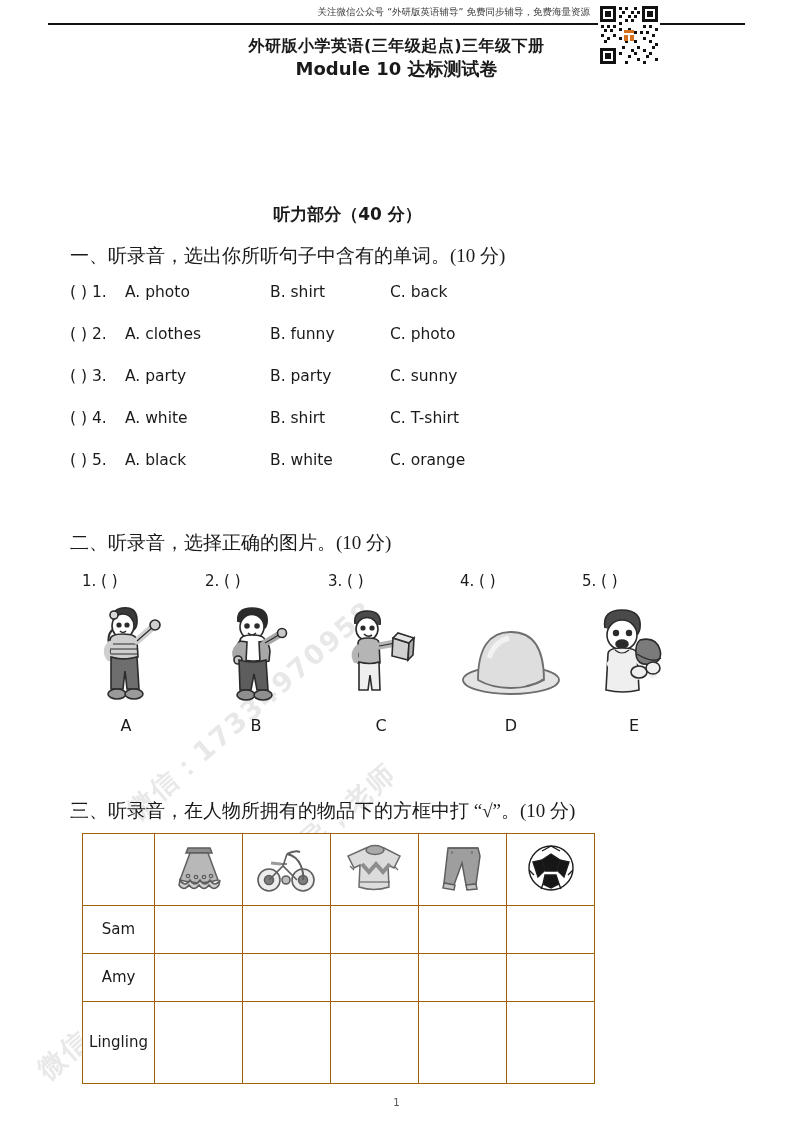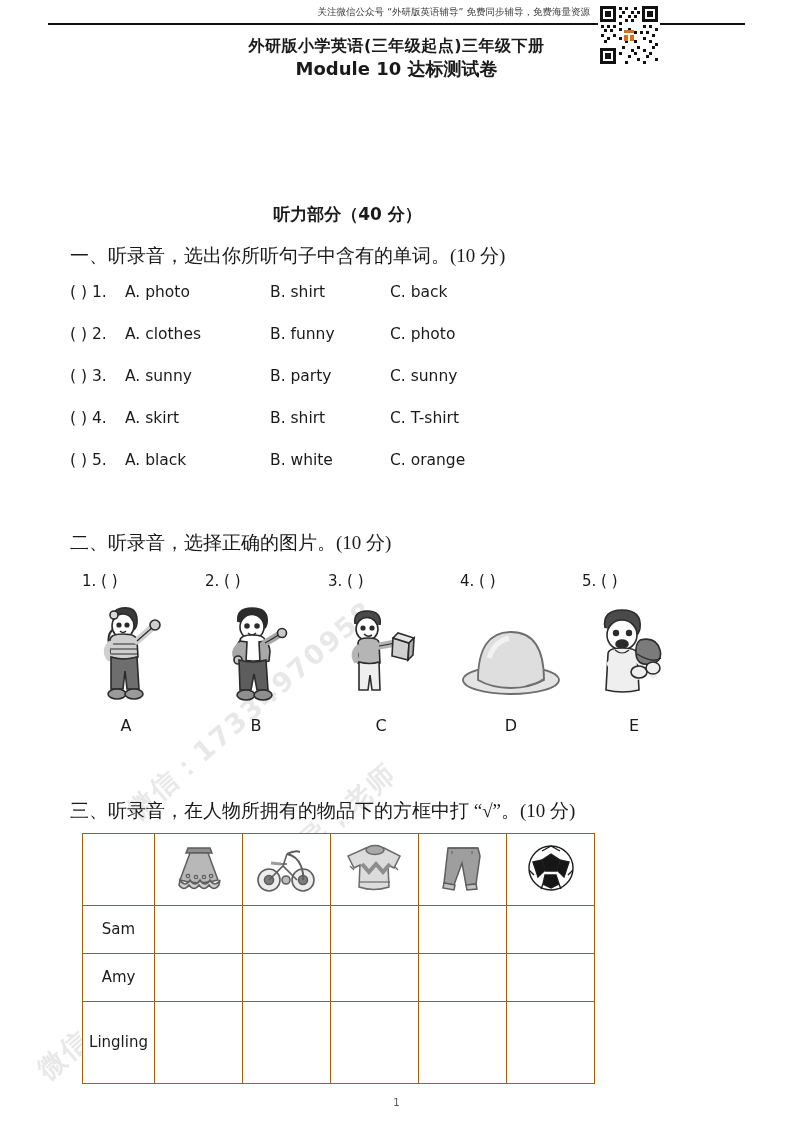--- a/index.html
+++ b/index.html
@@ -211,27 +211,27 @@
       <span class="oc">C. back</span>
     </div>
     <div class="opt-row" style="top: 325px;">
       <span class="paren">(        ) 2.</span>
       <span class="oa">A. clothes</span>
       <span class="ob">B. funny</span>
       <span class="oc">C. photo</span>
     </div>
     <div class="opt-row" style="top: 367px;">
       <span class="paren">(        ) 3.</span>
-      <span class="oa">A. sunny</span>
+      <span class="oa">A. party</span>
       <span class="ob">B. party</span>
       <span class="oc">C. sunny</span>
     </div>
     <div class="opt-row" style="top: 409px;">
       <span class="paren">(        ) 4.</span>
-      <span class="oa">A. skirt</span>
+      <span class="oa">A. white</span>
       <span class="ob">B. shirt</span>
       <span class="oc">C. T-shirt</span>
     </div>
     <div class="opt-row" style="top: 451px;">
       <span class="paren">(        ) 5.</span>
       <span class="oa">A. black</span>
       <span class="ob">B. white</span>
       <span class="oc">C. orange</span>
     </div>
   </div>

